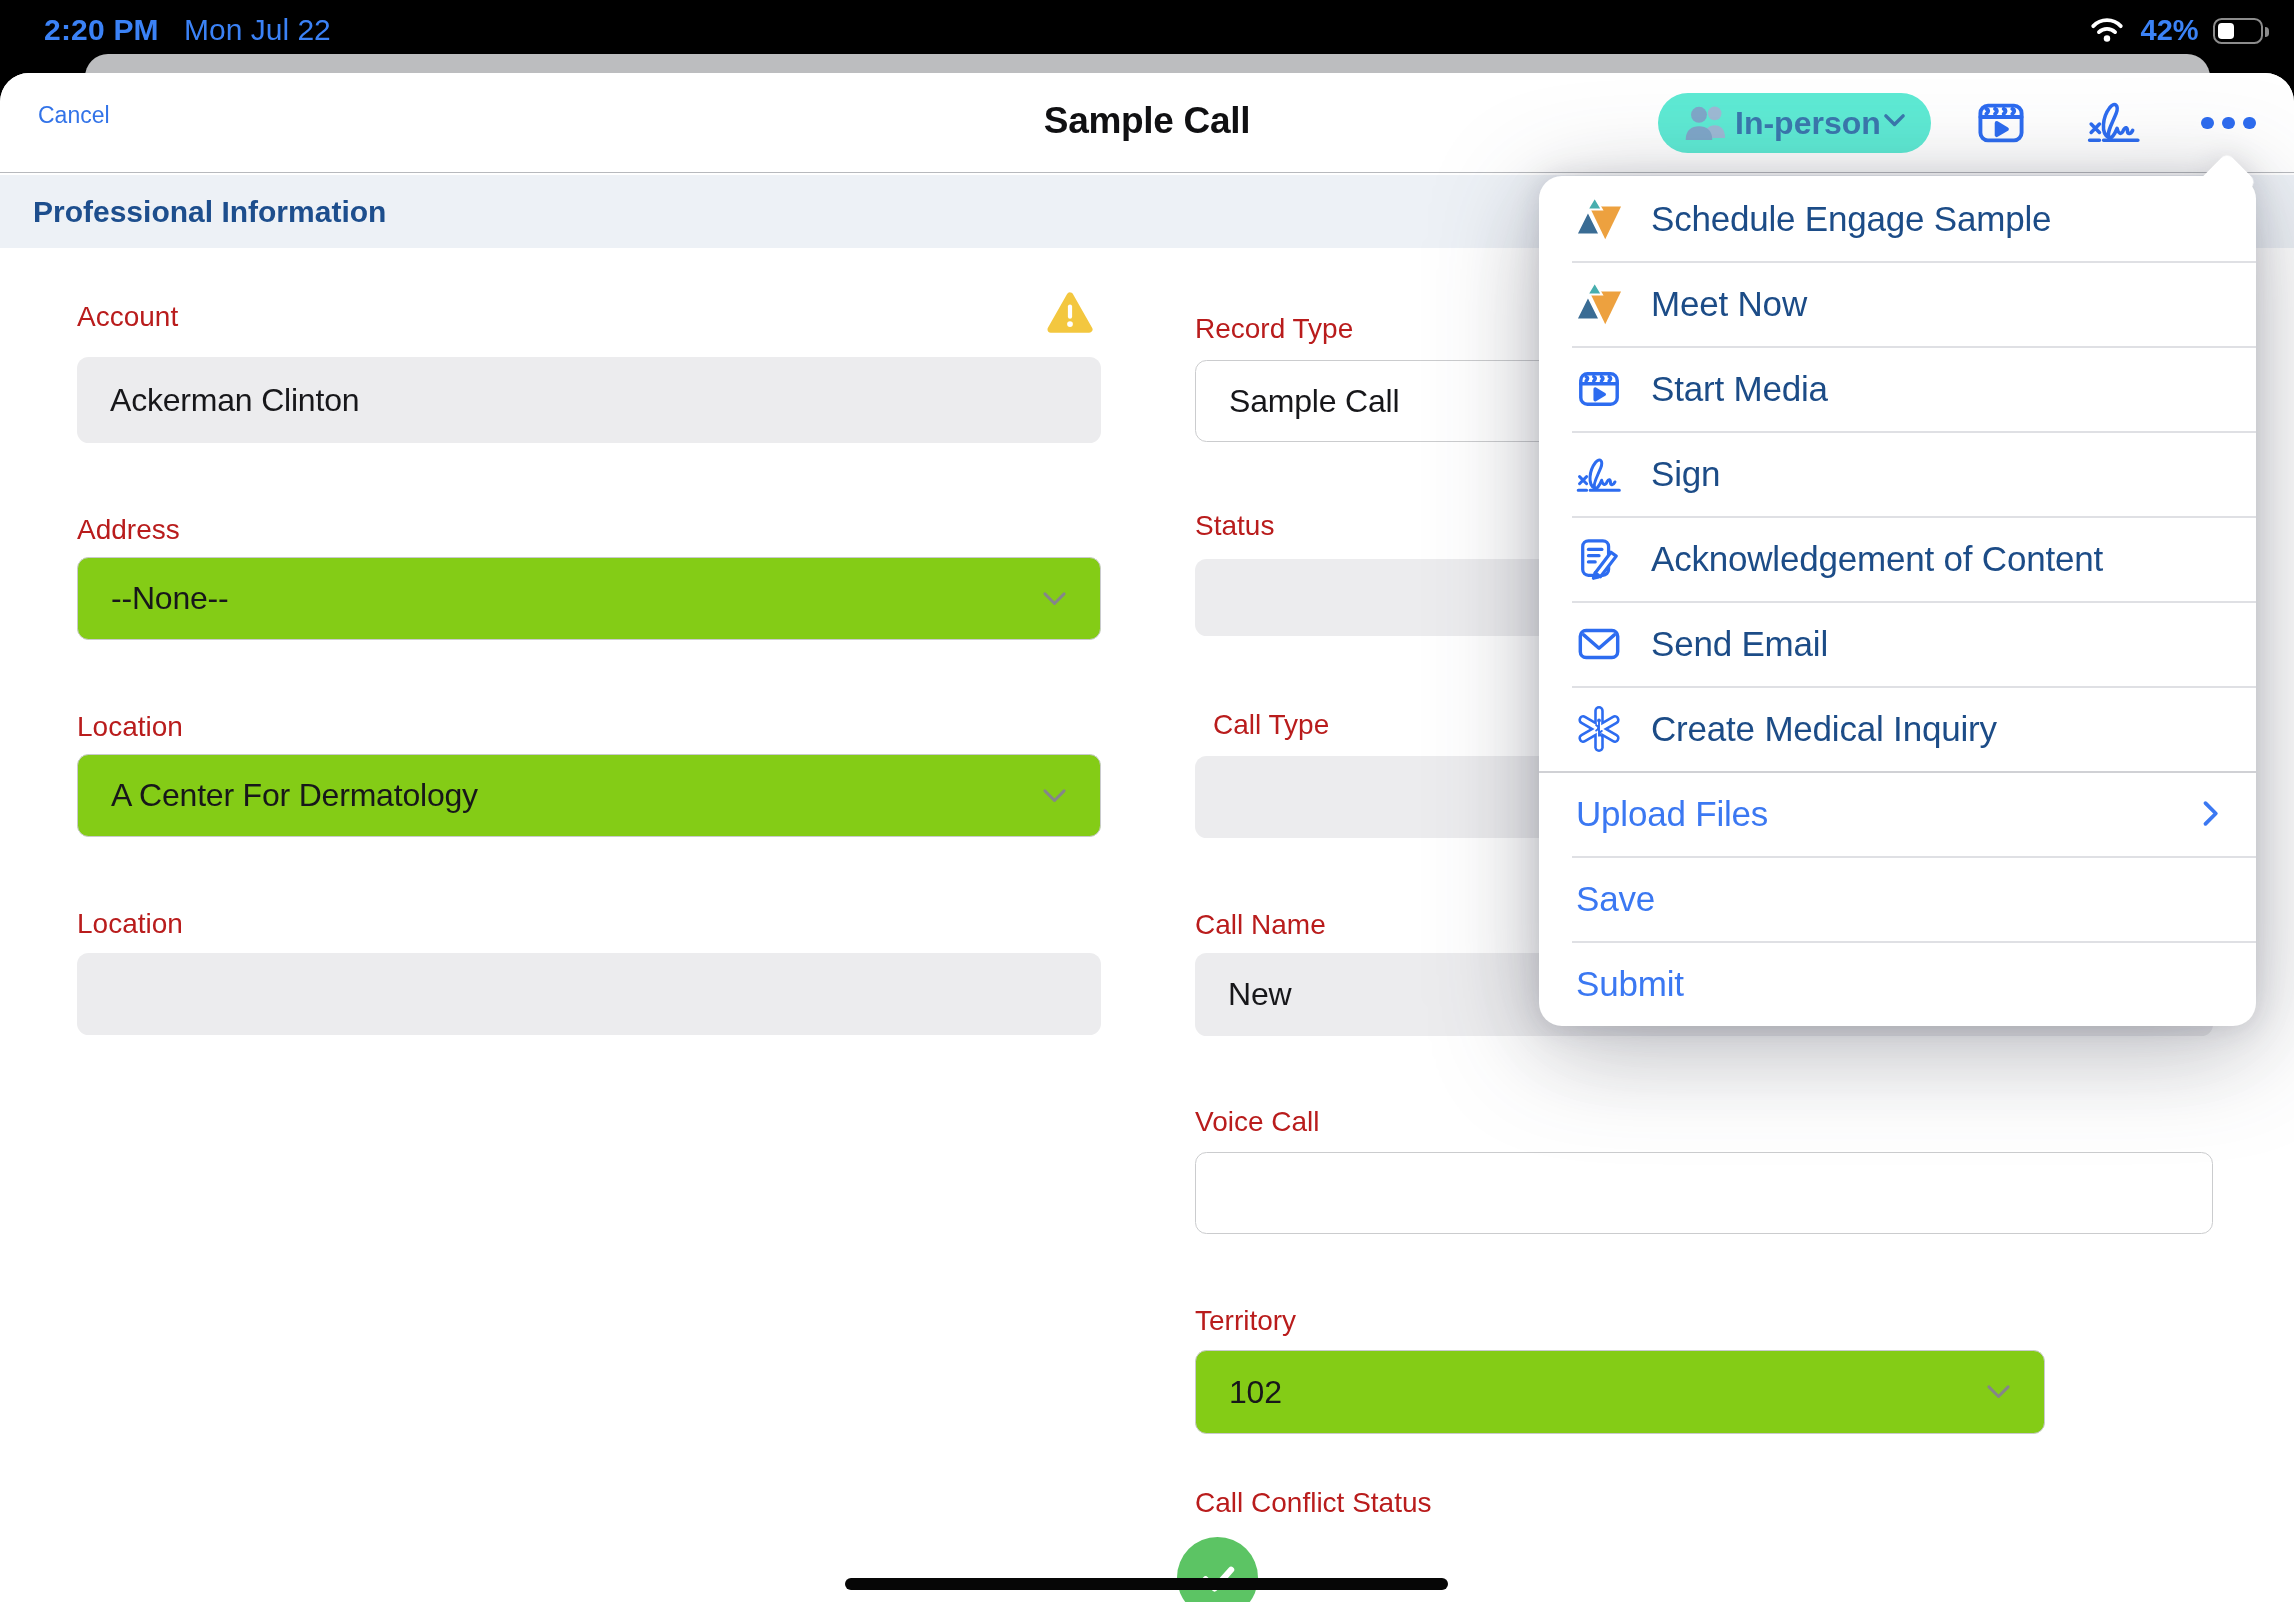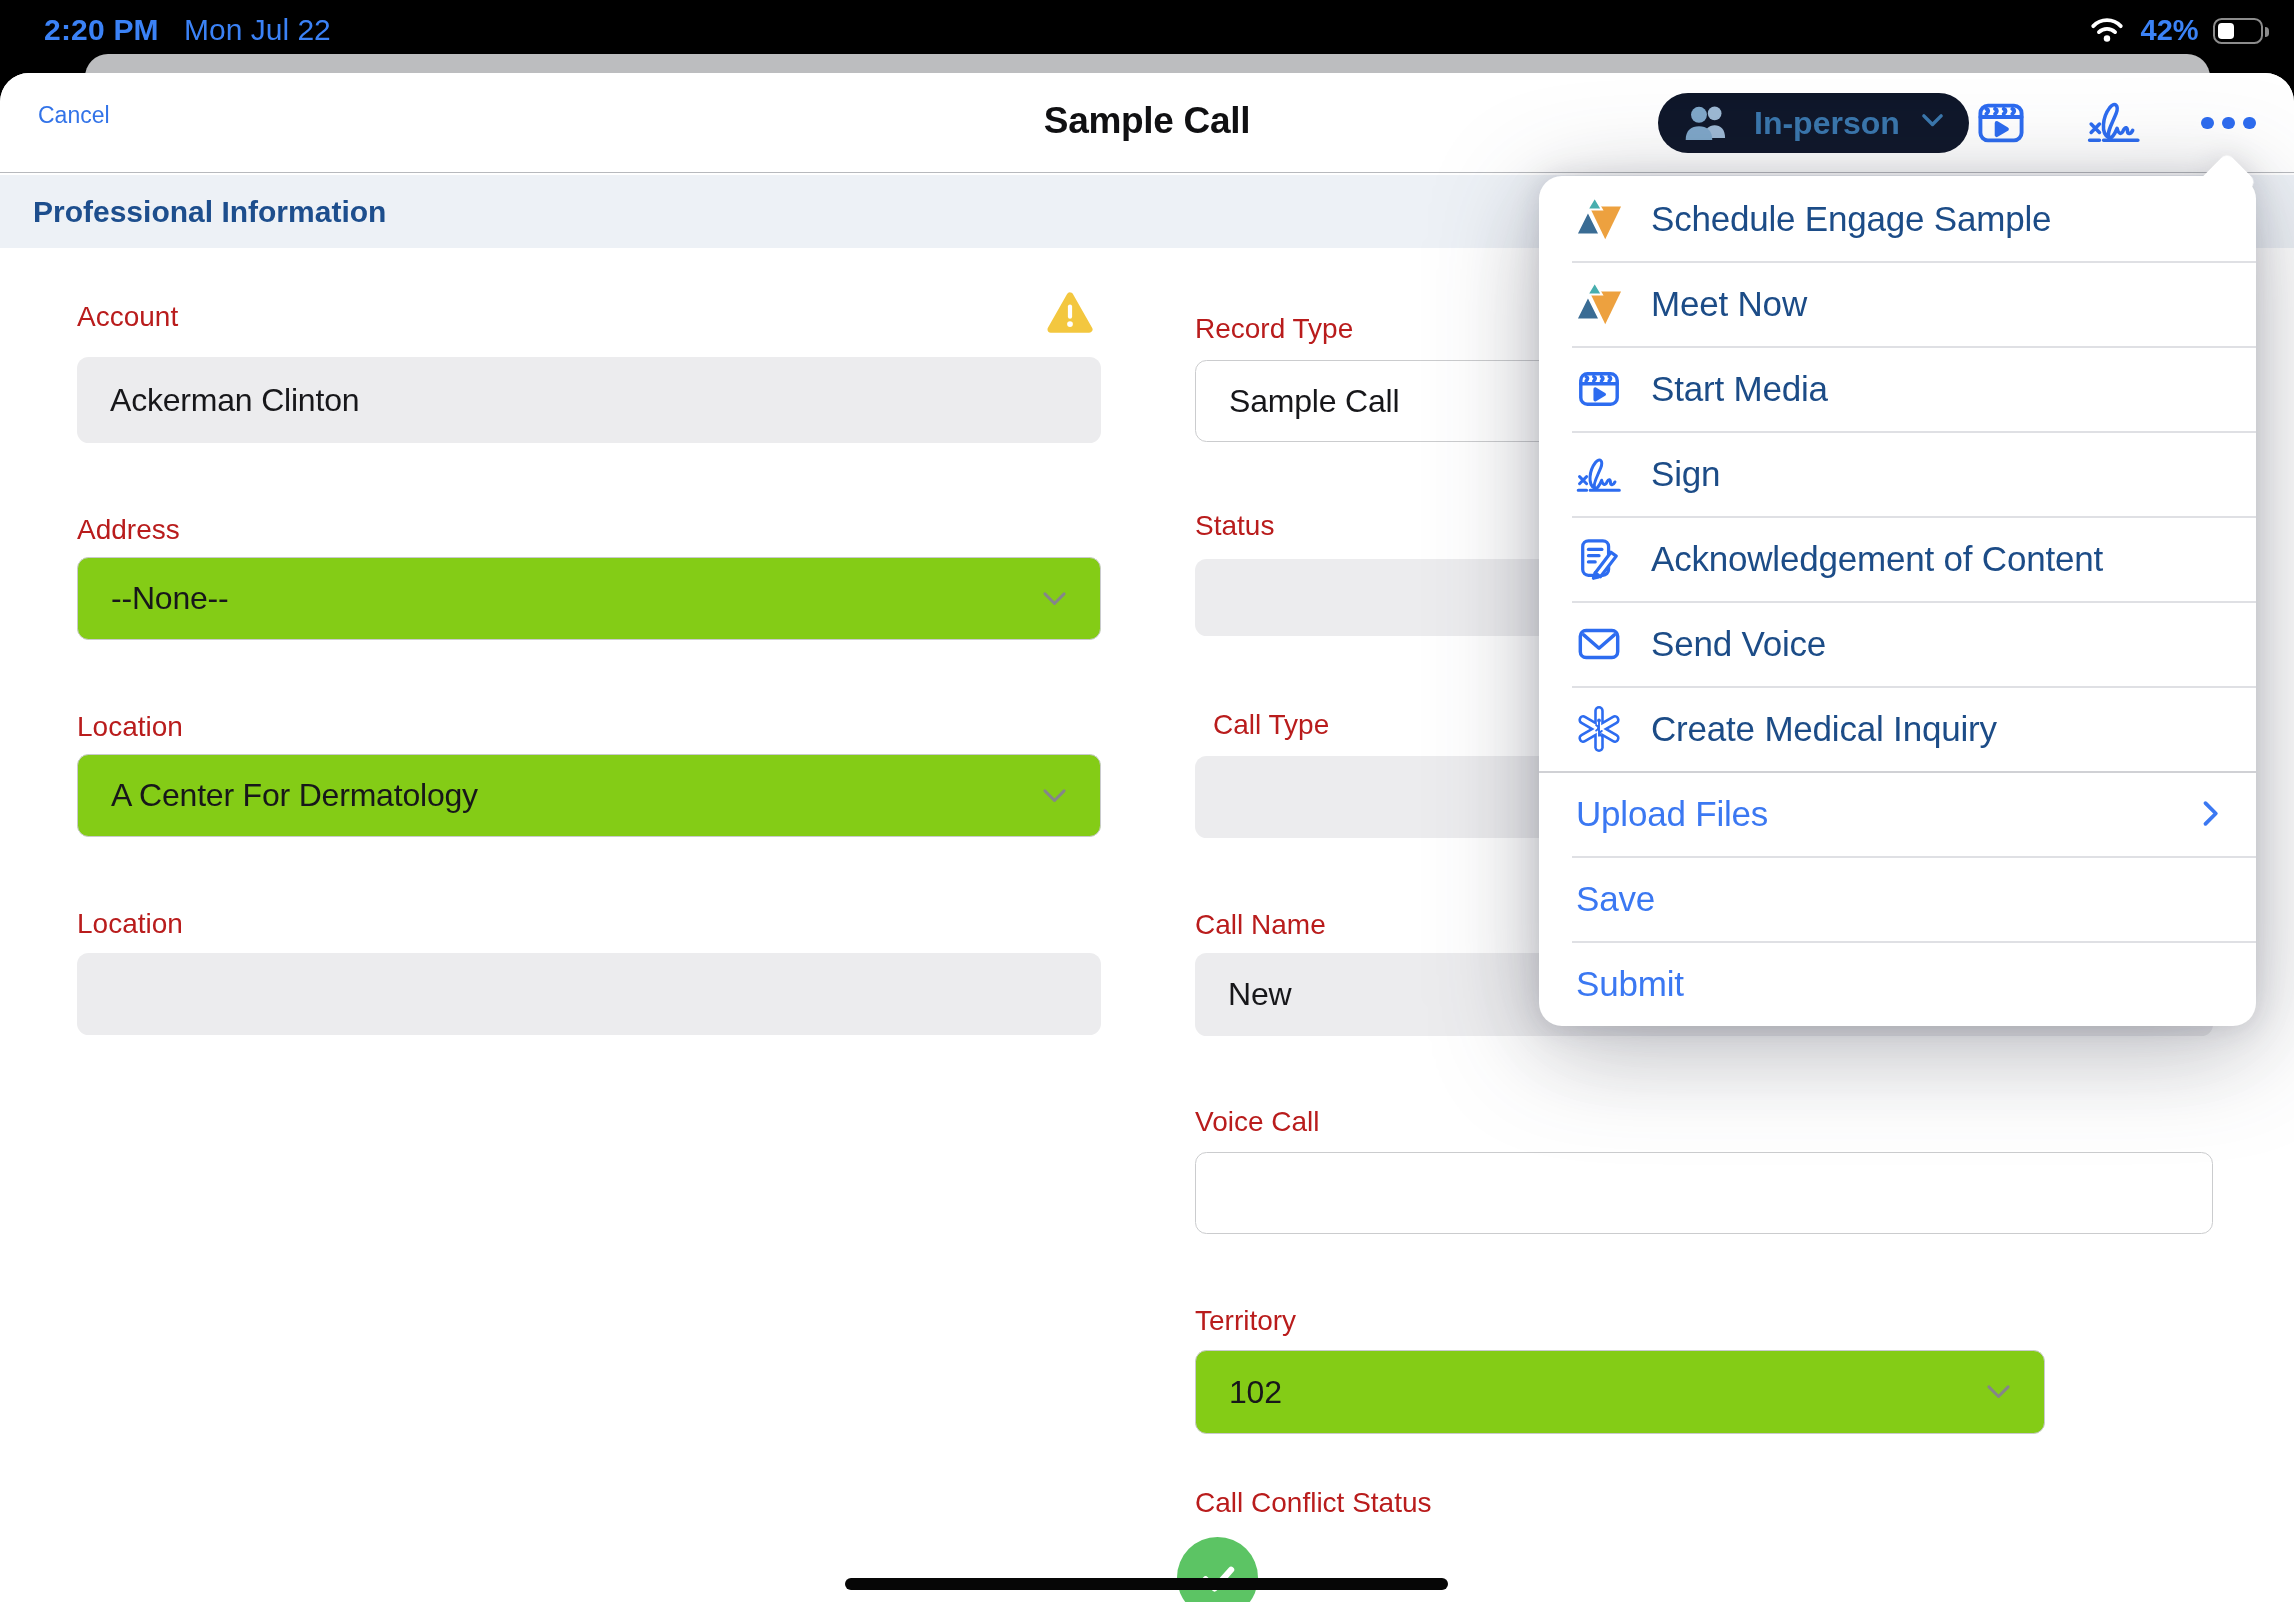--- a/index.html
+++ b/index.html
@@ -18,21 +18,21 @@
   .bat-cap{position:absolute;right:-7.7px;top:6.7px;width:3.8px;height:10.6px;background:rgba(255,255,255,.55);border-radius:0 3.8px 3.8px 0;}
 
   
   .backdrop{position:absolute;left:85px;top:54px;width:2125px;height:58px;background:#bcbdbf;border-radius:23px 23px 0 0;}
   .sheet{position:absolute;left:0;top:73px;width:2294px;height:1529px;background:#fff;border-radius:29px 29px 0 0;overflow:hidden;}
 
   
   .nav{position:absolute;left:0;top:0;width:100%;height:100px;background:#fff;border-bottom:1.9px solid #b7b9bd;box-sizing:border-box;}
   .nav-cancel{position:absolute;left:38px;top:29px;font-size:23px;color:#3273e8;cursor:pointer;background:none;border:none;padding:0;font-family:inherit;}
   .nav-title{position:absolute;left:0;right:0;top:27px;text-align:center;font-size:37px;font-weight:700;color:#101012;letter-spacing:-0.3px;}
-  .pill{position:absolute;left:1658px;top:20px;height:60px;border-radius:31px;background:#0f172a;display:flex;align-items:center;padding:0 25px;gap:21px;cursor:pointer;}
+  .pill{position:absolute;left:1658px;top:20px;height:60px;border-radius:31px;background:#5eead4;display:flex;align-items:center;padding:0 25px;gap:2px;cursor:pointer;}
   .pill-label{font-size:32px;font-weight:600;color:#3a77ad;}
   .navicon{position:absolute;cursor:pointer;}
   .ni-media{left:1975px;top:24px;}
   .ni-sign{left:2087px;top:23px;}
   .ni-more{left:2192px;top:23px;width:73px;height:54px;display:flex;align-items:center;justify-content:center;gap:8.6px;}
   .dot{width:12.5px;height:12.5px;border-radius:50%;background:#2d6cf0;}
 
   
   .strip{position:absolute;left:0;top:102px;width:100%;height:73px;background:#edf1f6;}
   .strip-title{position:absolute;left:33px;top:0;line-height:73px;font-size:30px;font-weight:700;color:#1d4e8d;}
@@ -276,21 +276,21 @@
         </span>
         <span class="menu-label navy">Acknowledgement of Content</span>
       </div>
       <div class="menu-row divt">
         <span class="menu-icon">
           <svg width="46" height="46" viewBox="0 0 48 48" fill="none" stroke="#2d6cf0" stroke-width="3.6" stroke-linecap="round" stroke-linejoin="round">
             <rect x="4.5" y="10" width="39" height="28" rx="6"></rect>
             <path d="M8 14.5 L24 28.5 L40 14.5"></path>
           </svg>
         </span>
-        <span class="menu-label navy">Send Voice</span>
+        <span class="menu-label navy">Send Email</span>
       </div>
       <div class="menu-row divt">
         <span class="menu-icon">
           <svg width="46" height="46" viewBox="0 0 48 48" fill="none">
             <g stroke="#2d6cf0" stroke-width="10" stroke-linecap="round">
               <path d="M24 5 V43"></path>
               <path d="M7.5 14.5 L40.5 33.5"></path>
               <path d="M40.5 14.5 L7.5 33.5"></path>
             </g>
             <g stroke="#fff" stroke-width="4.6" stroke-linecap="round">

